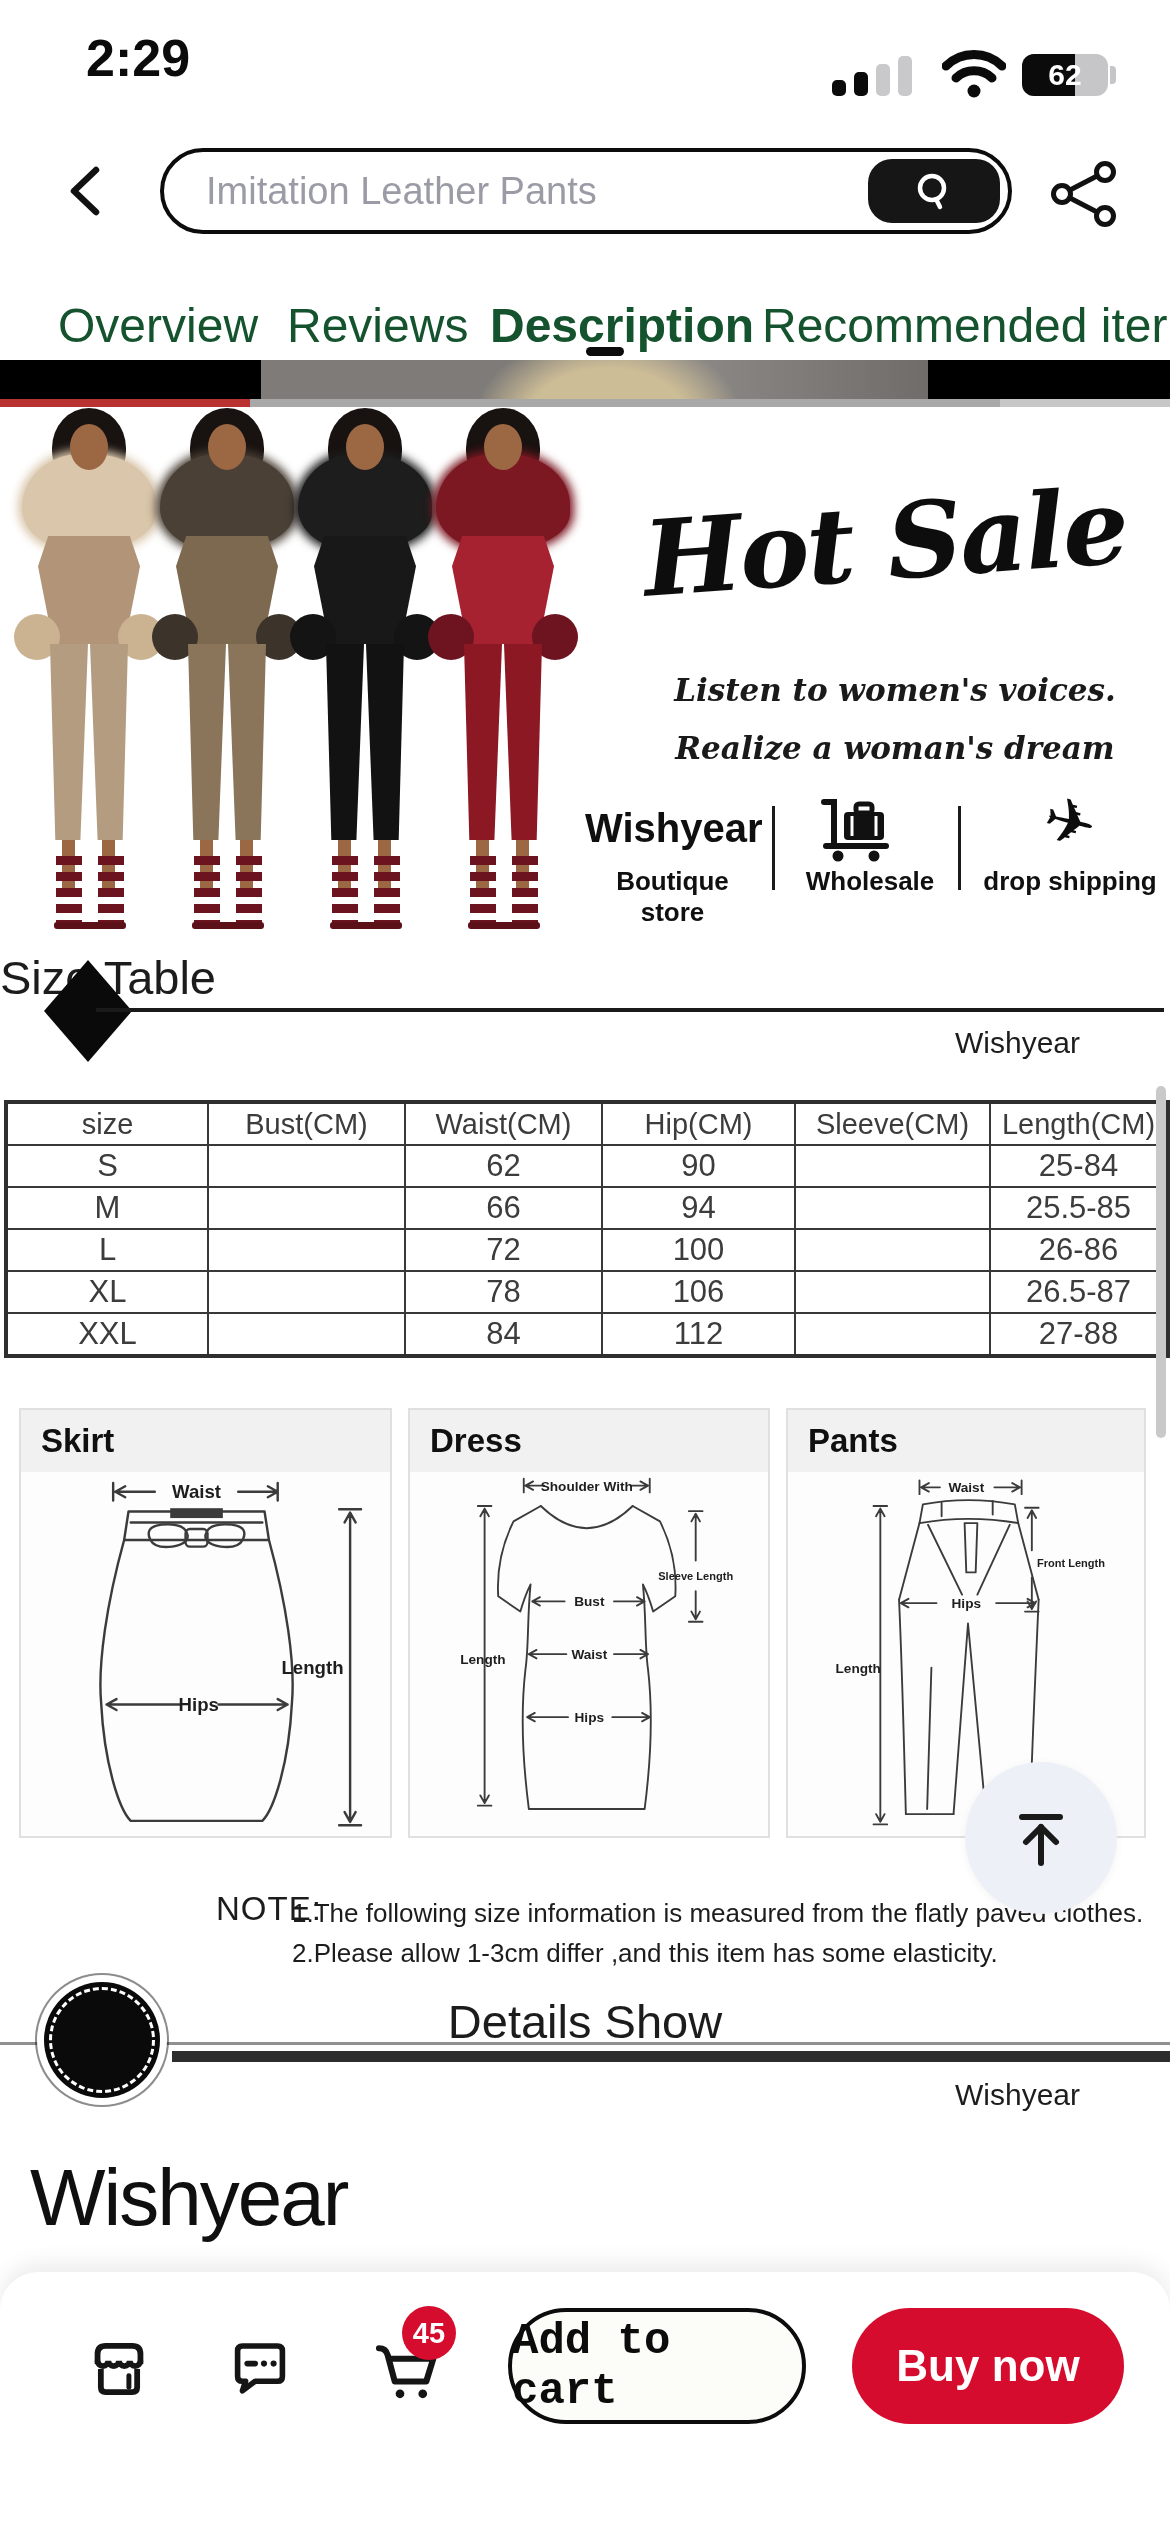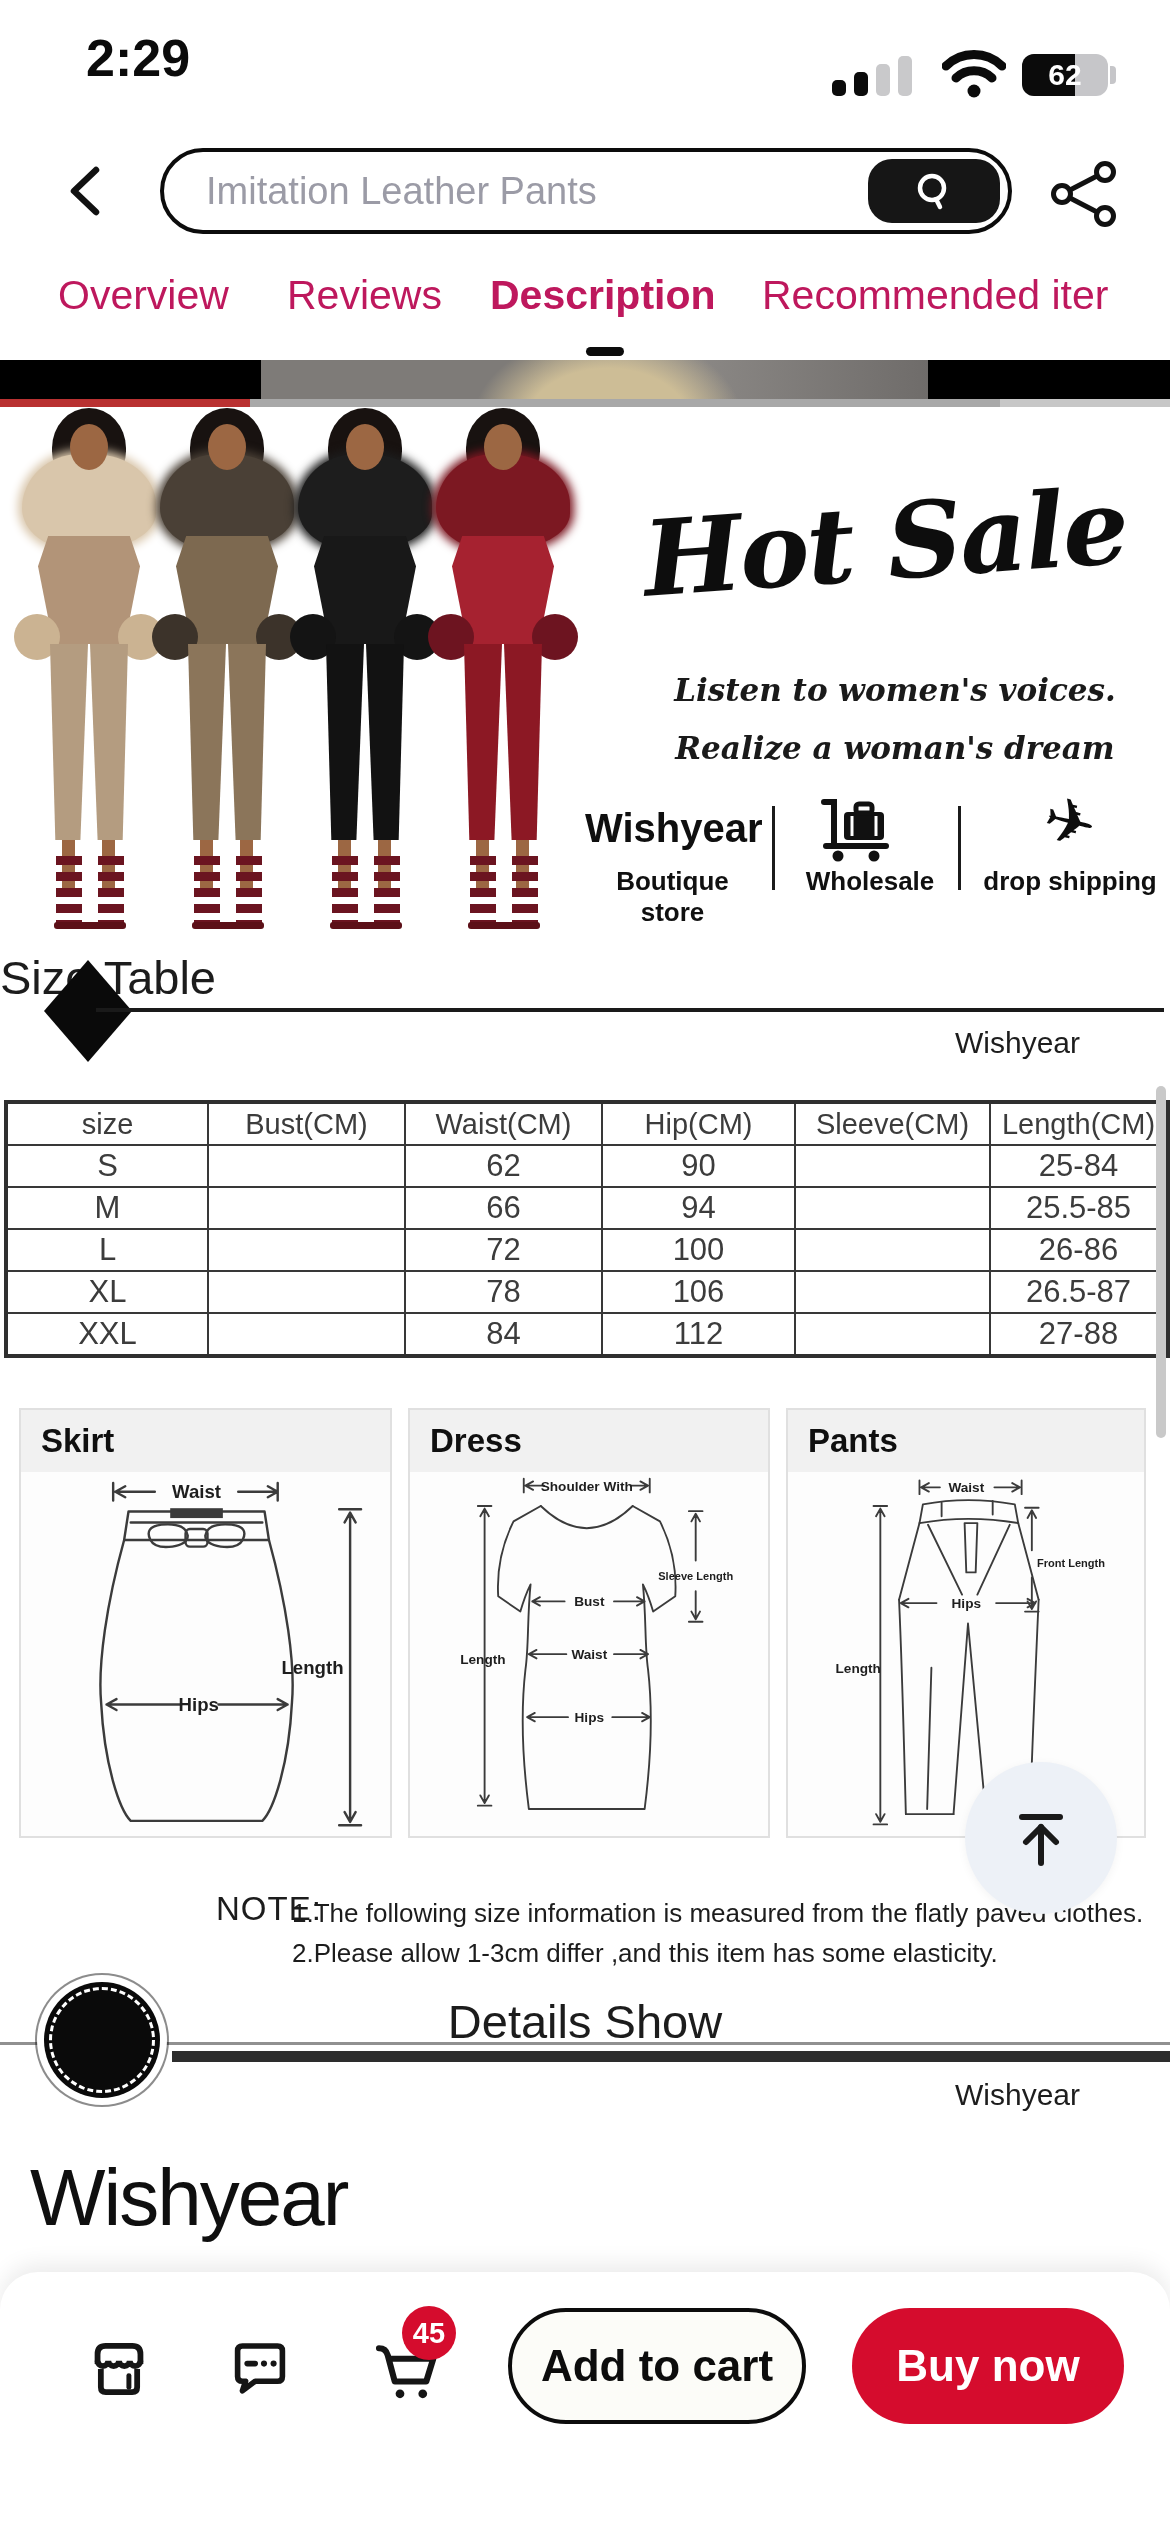--- a/index.html
+++ b/index.html
@@ -15,21 +15,21 @@
   #battnub{left:1110px;top:66px;width:6px;height:18px;border-radius:0 4px 4px 0;background:#c6c6c9;}
   
   #searchbar{left:160px;top:148px;width:852px;height:86px;border:4px solid #0c0c0c;border-radius:46px;
              background:#fff;box-sizing:border-box;}
   #searchbar input{position:absolute;left:40px;top:6px;width:620px;height:64px;border:0;outline:0;
                    font-size:38px;font-family:"Liberation Sans",sans-serif;color:#333;background:transparent;}
   #searchbar input::placeholder{color:#9b9ba6;opacity:1;}
   #searchbtn{right:8px;top:7px;width:132px;height:64px;border-radius:24px;background:#161616;
              display:flex;align-items:center;justify-content:center;}
   
-  .tab{top:272px;font-size:41px;color:#be185d;white-space:nowrap;}
+  .tab{top:298px;font-size:48px;color:#14532d;white-space:nowrap;}
   .tab.active{font-weight:700;}
   #tabind{left:586px;top:347px;width:38px;height:9px;border-radius:5px;background:#0c0c0c;}
   
   #strip{left:0;top:360px;width:1170px;height:39px;background:#000;}
   #strip .mid{position:absolute;left:261px;top:0;width:667px;height:39px;
       background:radial-gradient(ellipse 180px 120px at 52% 160%,#cdbd96 0 45%,rgba(0,0,0,0) 75%),
                  linear-gradient(90deg,#7e7b78 0 40%,#93908d 55%,#6f6c6a 100%);}
   #prog-red{left:0;top:399px;width:250px;height:8px;background:#b93131;}
   #prog-mid{left:250px;top:399px;width:750px;height:8px;background:#a8a8a8;}
   #prog-lt{left:1000px;top:399px;width:170px;height:8px;background:#c7c7c7;}
@@ -92,21 +92,21 @@
   #totop{left:965px;top:1762px;width:152px;height:152px;border-radius:50%;background:#edf1f7;
          display:flex;align-items:center;justify-content:center;box-shadow:0 2px 10px rgba(0,0,0,.05);}
   #scrollbar{left:1156px;top:1086px;width:10px;height:352px;border-radius:5px;background:#c9c9c9;}
   
   #bbar{left:0;top:2272px;width:1170px;height:260px;background:#fff;border-radius:38px 38px 0 0;
         box-shadow:0 -8px 22px rgba(0,0,0,.08);}
   #badge{left:402px;top:2306px;width:54px;height:54px;border-radius:50%;background:#d50c2d;color:#fff;
          font-size:29px;font-weight:700;display:flex;align-items:center;justify-content:center;}
   #addcart{left:508px;top:2308px;width:298px;height:116px;border-radius:58px;background:#fcfcf8;
            border:4px solid #0c0c0c;box-sizing:border-box;display:flex;align-items:center;justify-content:center;
-           font-size:44px;font-weight:700;color:#0c0c0c;}
+           font-size:44px;font-weight:700;color:#0c0c0c;font-family:Liberation Mono, monospace;}
   #buynow{left:852px;top:2308px;width:272px;height:116px;border-radius:58px;background:#d50c2d;
           display:flex;align-items:center;justify-content:center;font-size:44px;font-weight:700;color:#fff;}
 </style>
 </head>
 <body>
 
 <div id="screen">
 
   <div class="abs" id="time">2:29</div>
   <svg class="abs" style="left:832px;top:54px" width="94" height="44">

